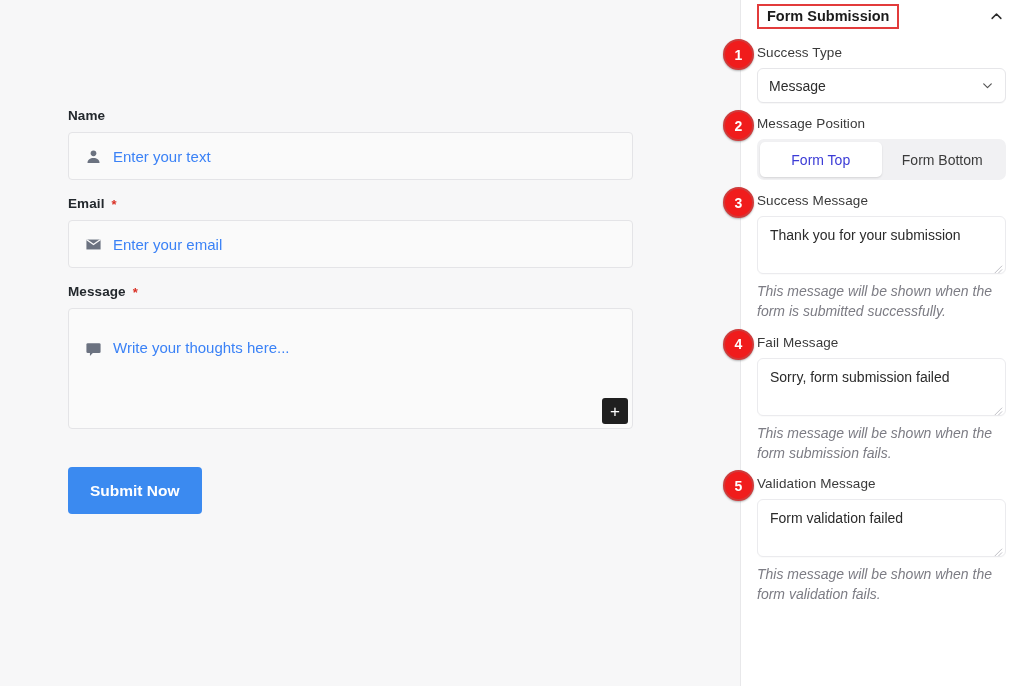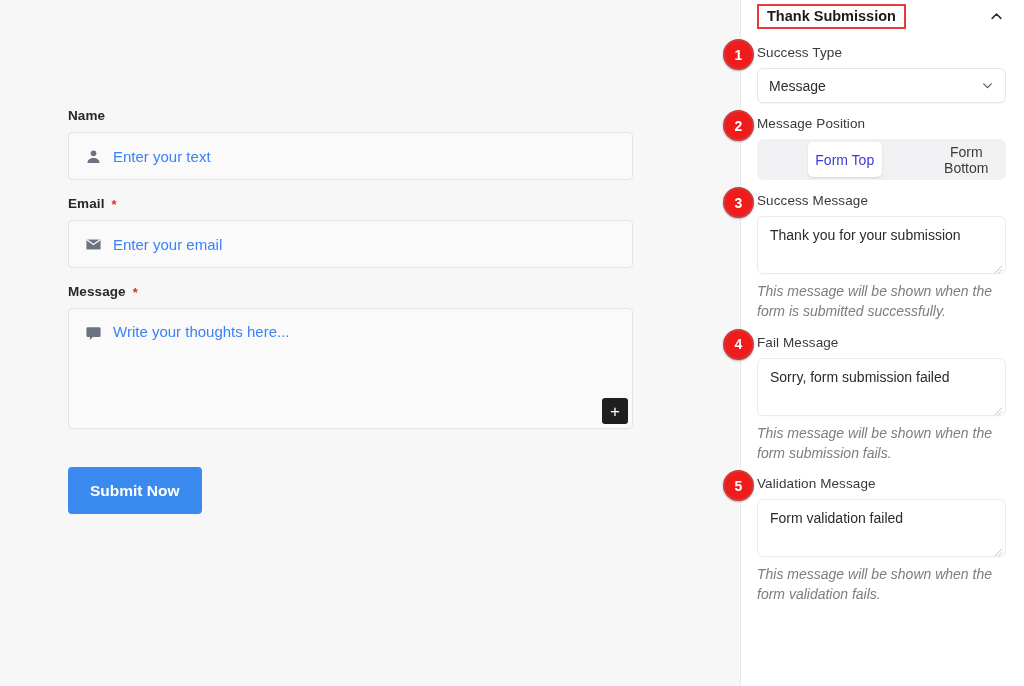--- a/index.html
+++ b/index.html
@@ -30,21 +30,21 @@
 
   .control {
     position: relative;
     background: #fafafa;
     border: 1px solid #e4e4e7;
     border-radius: 4px;
     display: flex; align-items: center;
     height: 48px;
     padding: 0 14px;
   }
-  .control.textarea-ctl { height: 121px; align-items: flex-start; padding-top: 14px; }
+  .control.textarea-ctl { height: 121px; align-items: flex-start; padding-top: 30px; }
   .ctl-icon { width: 20px; height: 20px; flex: 0 0 20px; margin-right: 10px; color: #6b7280; display:flex; align-items:center; justify-content:center;}
   .ctl-icon svg { display:block; }
   .placeholder { font-size: 15px; color: #3b82f6; }
 
   .plus-btn {
     position: absolute; right: 4px; bottom: 4px;
     width: 26px; height: 26px; background: #1f1f1f; color: #ffffff;
     border: 0; border-radius: 3px;
     display: flex; align-items: center; justify-content: center;
     font-size: 17px; line-height: 1; font-family: "Liberation Sans", sans-serif;
@@ -105,21 +105,21 @@
   }
   .select .chev-down { color: #555; display: flex; }
 
   .segmented {
     display: flex; background: #f1f1f3; border-radius: 7px; padding: 3px;
     height: 41px;
   }
   .seg {
     flex: 1; display: flex; align-items: center; justify-content: center;
     font-size: 14px; color: #3b3b3b; border-radius: 5px; cursor: pointer;
-    background: transparent; border: 0; font-family: "Liberation Sans", sans-serif; margin-left: 48px;
+    background: transparent; border: 0; font-family: "Liberation Sans", sans-serif;
   }
   .seg.active { background: #ffffff; color: #3b3bd6; box-shadow: 0 1px 2px rgba(0,0,0,.12); }
 
   .ta-box {
     position: relative;
     border: 1px solid #ebebee; border-radius: 6px; background: #ffffff;
     height: 58px; padding: 10px 12px;
     font-size: 14px; color: #2b2b2b;
     box-shadow: 0 1px 1px rgba(0,0,0,.02);
   }
@@ -191,21 +191,21 @@
         </div>
       </div>
 
       <button class="submit-btn">Submit Now</button>
     </div>
   </div>
 
   <div class="panel">
 
     <div class="panel-head">
-      <div class="panel-title">Thank Submission</div>
+      <div class="panel-title">Form Submission</div>
       <span class="chev-up">
         <svg width="15" height="15" viewBox="0 0 24 24" fill="none" stroke="#2b2b2b" stroke-width="2.4" stroke-linecap="round" stroke-linejoin="round">
             <polyline points="5 15 12 8 19 15"></polyline>
           </svg>
       </span>
     </div>
 
     <div class="group">
       <div class="badge">1</div>
       <div class="group-label">Success Type</div>

